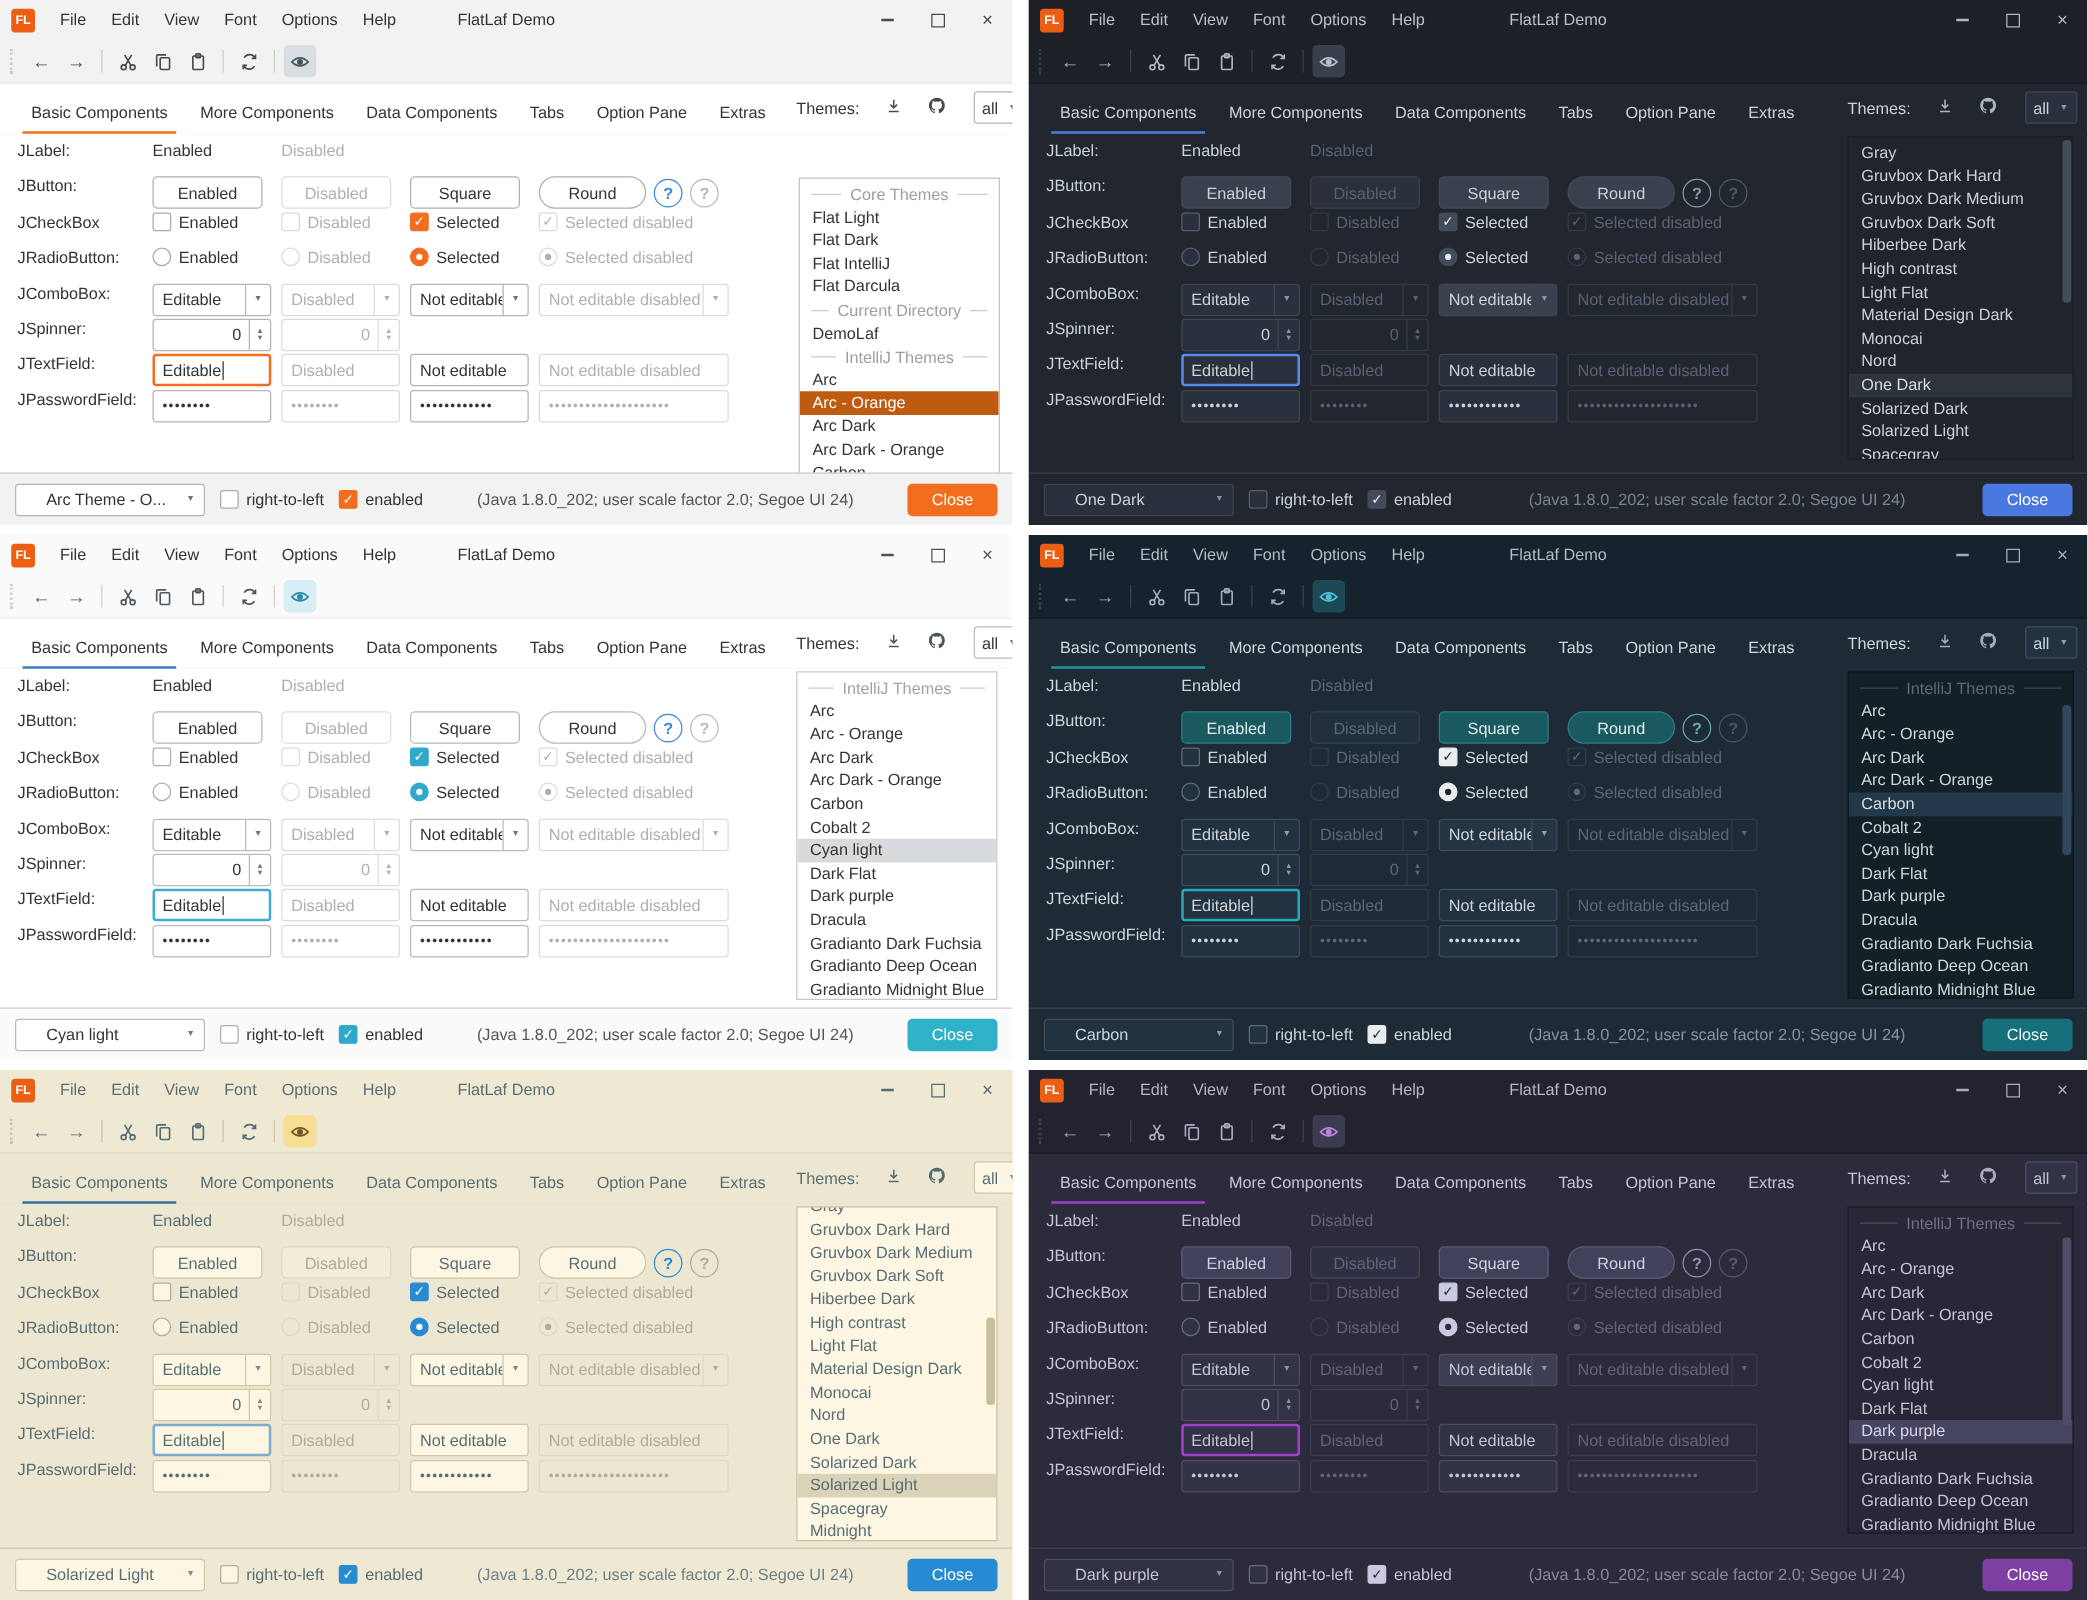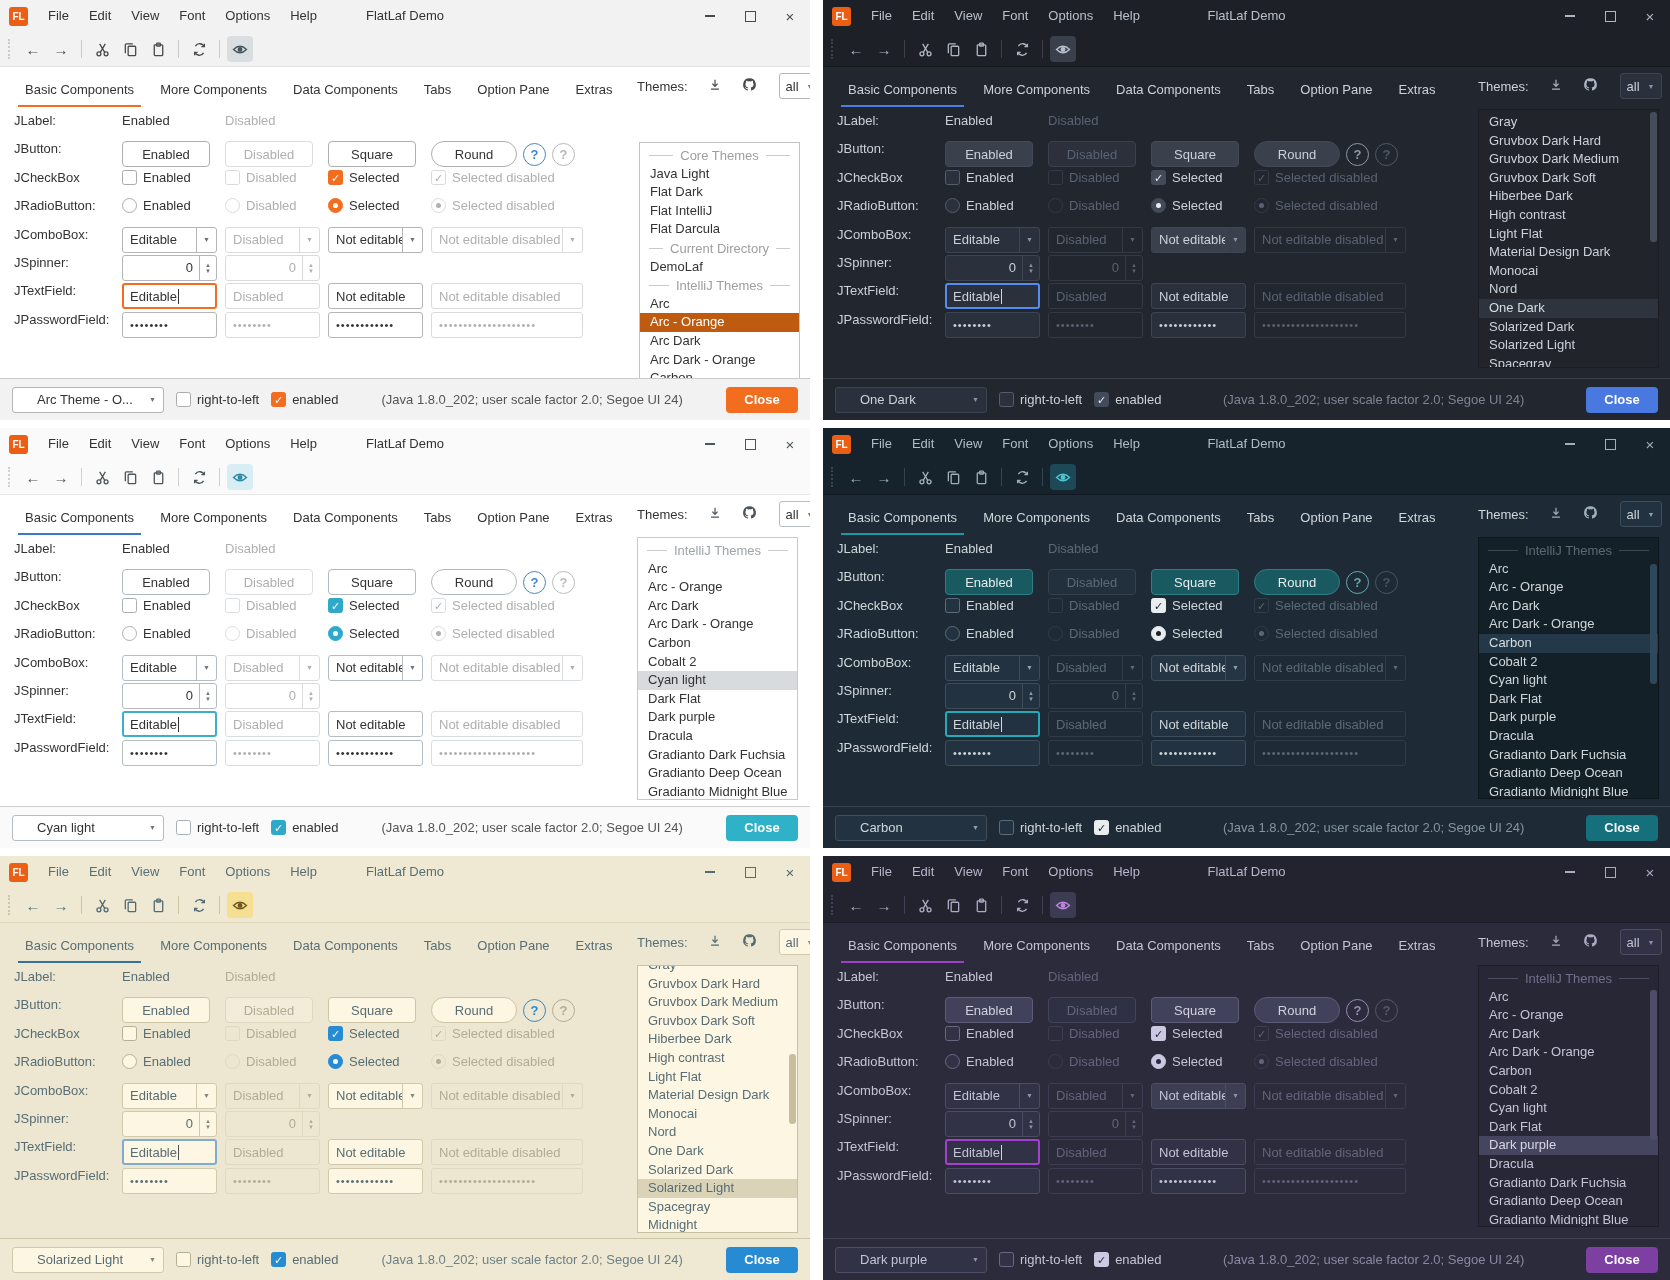--- a/index.html
+++ b/index.html
@@ -101,21 +101,21 @@
   
   .bottombar{position:absolute;left:0;right:0;bottom:0;height:42px;background:var(--bottomBg);
              border-top:1px solid var(--divider);display:flex;align-items:center;padding:0 12px;gap:12px;box-sizing:border-box}
   .bcombo{width:152px;height:26px;border:1px solid var(--fieldBorder);border-radius:3px;background:var(--fieldBg);
           display:flex;align-items:center;padding-left:24px;box-sizing:border-box}
   .bcombo .cval{flex:1;overflow:hidden;white-space:nowrap}
   .bcombo .carr{font-size:7px;color:var(--arrowFg);padding-right:7px}
   .bck{display:flex;align-items:center;gap:6px;white-space:nowrap}
   .status{flex:1;text-align:center;color:var(--statusFg);white-space:nowrap;overflow:hidden}
   .closebtn{width:72px;height:26px;border-radius:4px;background:var(--close);color:var(--closeFg);
-            display:flex;align-items:center;justify-content:center;font-weight:bold}
+            display:flex;align-items:center;justify-content:center;font-weight:normal}
 </style>
 </head>
 <body>
 
 <div id="stage">
     <div class="win" style="--frame: #F2F2F2; --frameDiv: #E2E2E2; --body: #FFFFFF; --bottomBg: #F2F2F2; --text: #333333; --menuFg: #333333; --titleFg: #333333; --disText: #B0B0B0; --divider: #CACACA; --iconFg: #4A4A4A; --eyeBg: #D9DEE1; --eyeFg: #44565F; --tabDiv: #E4E4E4; --accent: #F36D1E; --fieldBg: #FFFFFF; --fieldBorder: #B5B5B5; --fieldDisBorder: #DBDBDB; --comboBtnBg: #FFFFFF; --btnBg: #FFFFFF; --btnFg: #333333; --btnBorder: #AFAFAF; --btnDisBg: #FFFFFF; --btnDisBorder: #DCDCDC; --checkBorder: #ABABAB; --checkBg: #F26D1F; --checkFg: #FFFFFF; --listBg: #FFFFFF; --listBorder: #C4C4C4; --listSelBg: #BE5B10; --listSelFg: #FFFFFF; --headerFg: #9E9E9E; --scrollThumb: transparent; --focus: #F36D1E; --help: #3E86D8; --helpDis: #B8B8B8; --statusFg: #555555; --close: #F36D1E; --closeFg: #FFFFFF; --caret: #333333; --arrowFg: #707070; left: 0px; top: 0px; width: 810px; height: 420px;">
     <div class="titlebar">
       <div class="logo">FL</div>
       <div class="menu">
           <div class="menu-item">File</div>
@@ -374,21 +374,21 @@
             </div>
           </div>
         </div>
       <div class="themelist" style="left: 639px; top: 2px; width: 161px; height: 258px; margin-top: 33px;">
         <div class="litems" style="top: 0px;">
             <div class="lhead">
               <span class="hline"></span>
               <span>Core Themes</span>
               <span class="hline"></span>
             </div>
-            <div class="litem">Java Light</div>
+            <div class="litem">Flat Light</div>
             <div class="litem">Flat Dark</div>
             <div class="litem">Flat IntelliJ</div>
             <div class="litem">Flat Darcula</div>
             <div class="lhead">
               <span class="hline"></span>
               <span>Current Directory</span>
               <span class="hline"></span>
             </div>
             <div class="litem">DemoLaf</div>
             <div class="lhead">

